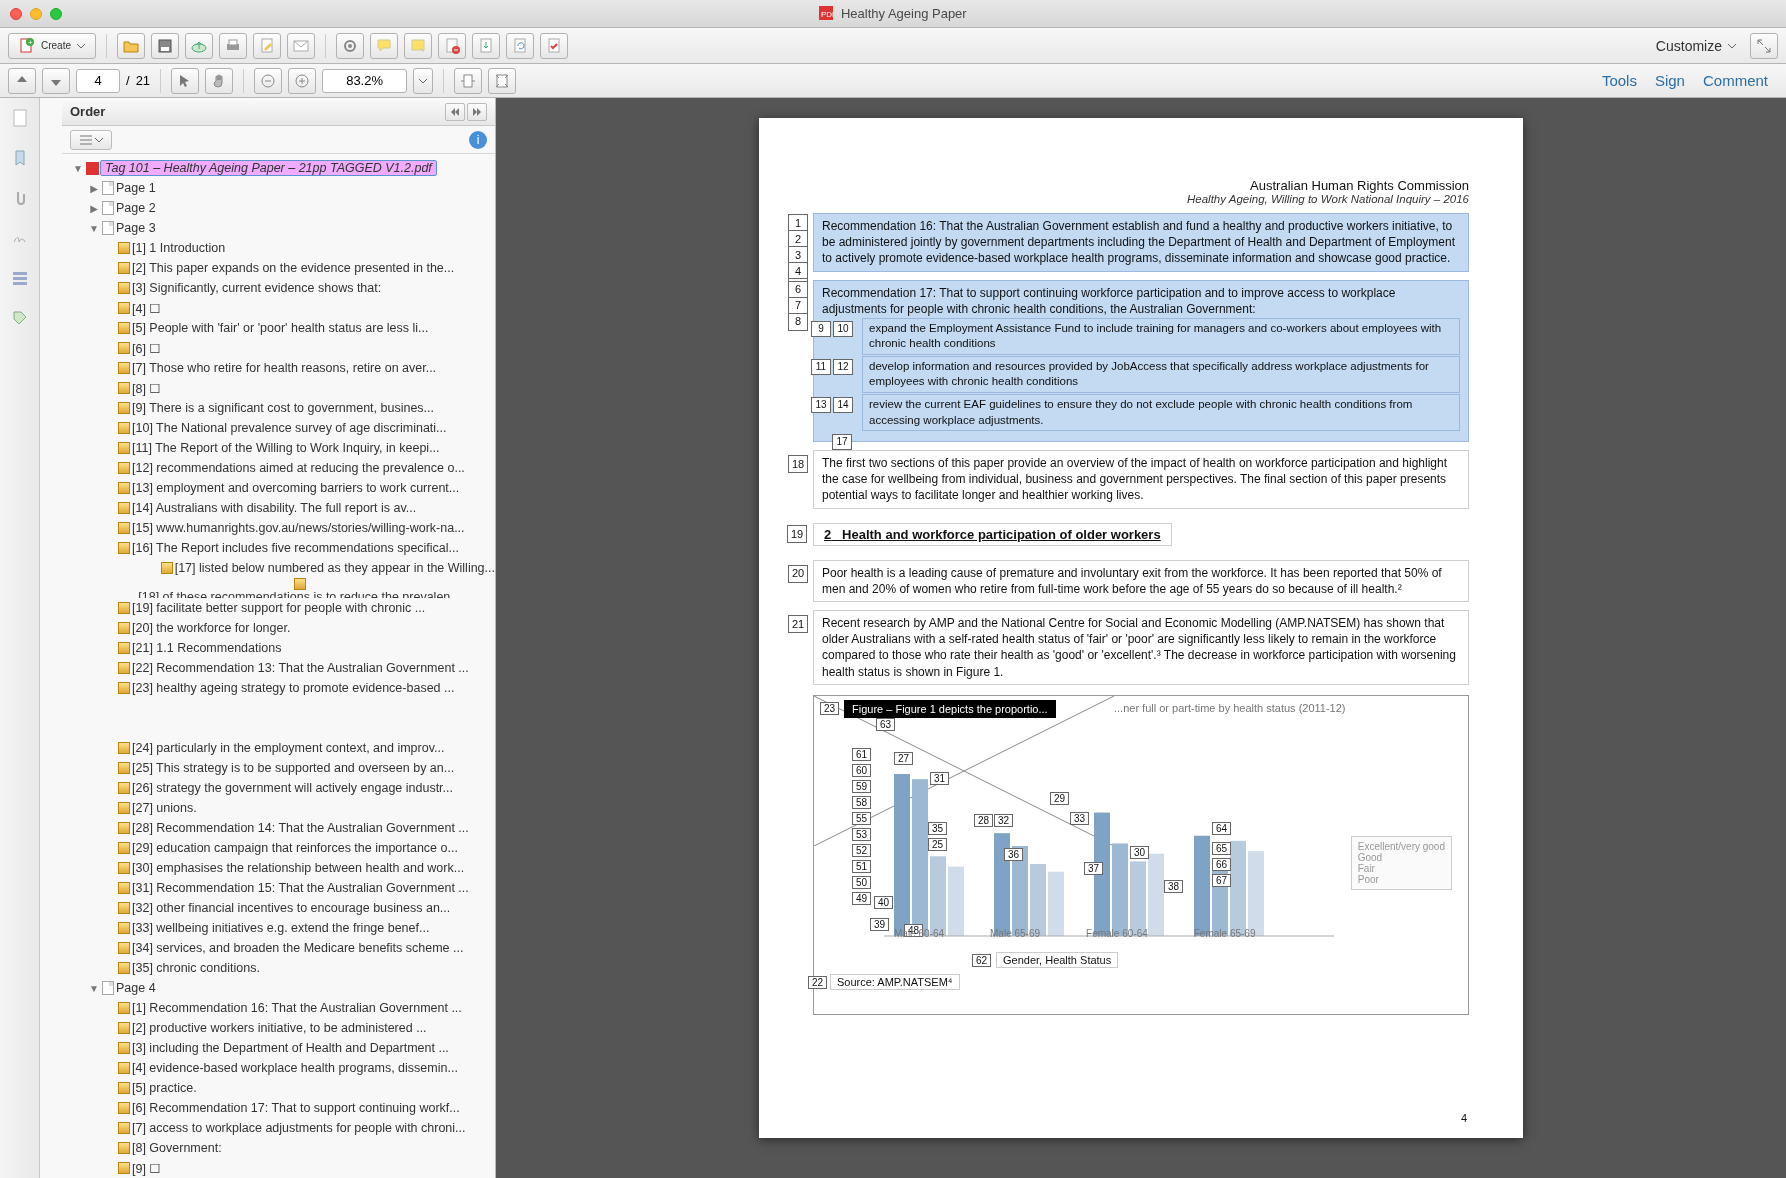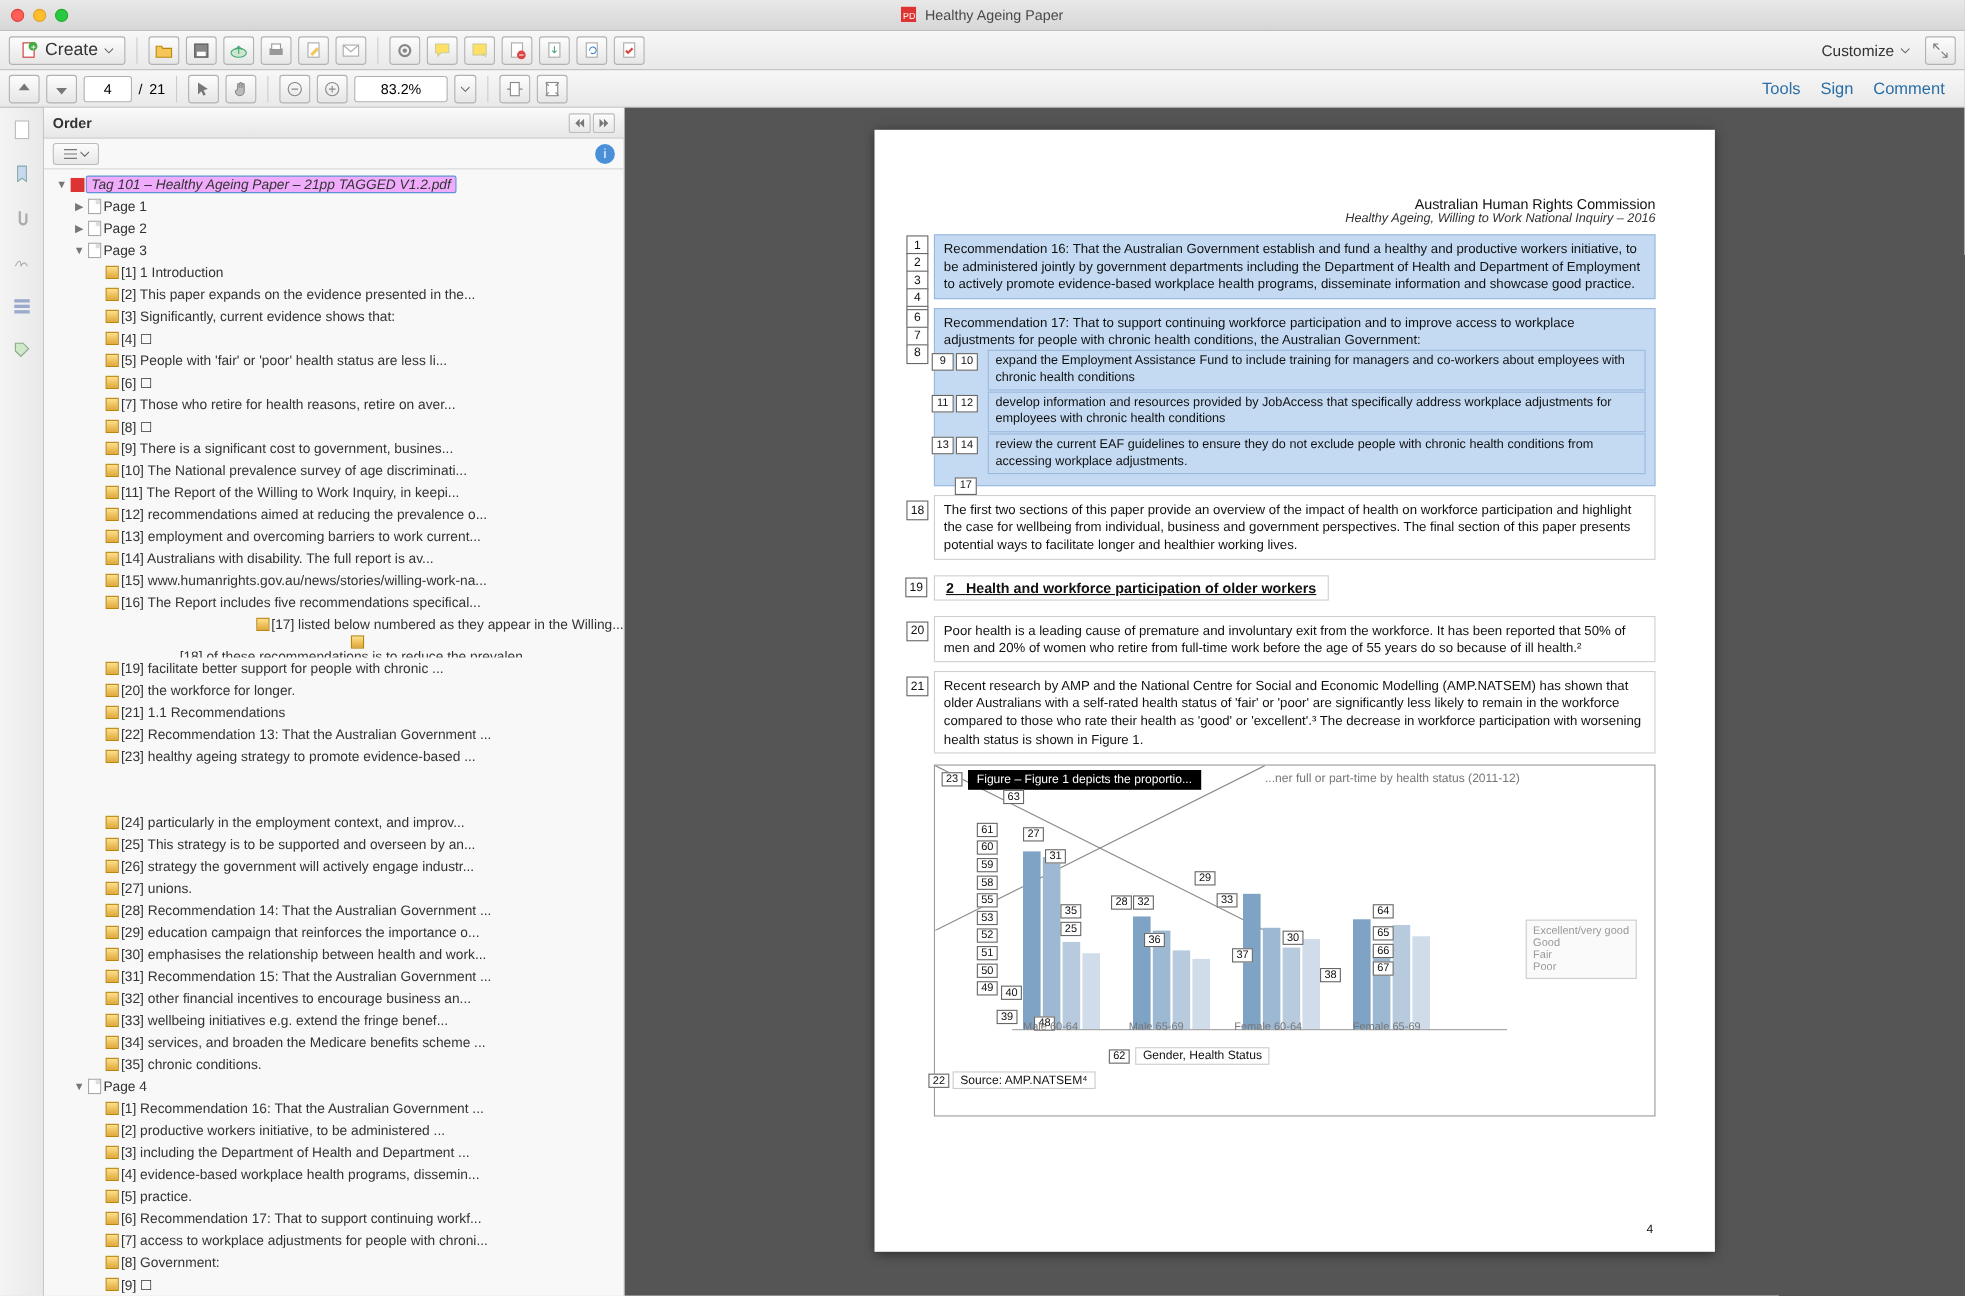--- a/index.html
+++ b/index.html
@@ -11,37 +11,37 @@
 .tl-close { background: #ff5f57; border: 1px solid #e14038; }
 .tl-min { background: #ffbd2e; border: 1px solid #e1a224; }
 .tl-max { background: #28c940; border: 1px solid #1dad2a; }
 .titlebar .title { position: absolute; left: 0; right: 0; text-align: center; font-size: 13px; color: #4a4a4a; pointer-events: none; }
 .titlebar .title svg { vertical-align: -2px; margin-right: 4px; }
 
 .maintoolbar { height: 36px; background: linear-gradient(#f7f7f7,#e9e9e9); border-bottom: 1px solid #b5b5b5; display: flex; align-items: center; padding: 0 8px; gap: 6px; }
 .btn { height: 26px; min-width: 28px; background: linear-gradient(#fdfdfd,#e6e6e6); border: 1px solid #b2b2b2; border-radius: 3px; display: inline-flex; align-items: center; justify-content: center; cursor: pointer; color: #555; }
 .btn svg { display: block; }
 .btn.create { padding: 0 10px; gap: 6px; }
-.btn.create span.lbl { font-size: 16px; color: #333; }
+.btn.create span.lbl { font-size: 10px; color: #333; }
 .sep { width: 1px; height: 24px; background: #ccc; margin: 0 4px; }
 .spacer { flex: 1; }
 .customize { font-size: 14px; color: #333; padding: 0 8px; display: flex; align-items: center; gap: 6px; cursor: pointer; }
 
 .navtoolbar { height: 34px; background: linear-gradient(#f7f7f7,#e9e9e9); border-bottom: 1px solid #b5b5b5; display: flex; align-items: center; padding: 0 8px; gap: 6px; }
 .pageinput { width: 44px; height: 24px; border: 1px solid #b2b2b2; border-radius: 3px; text-align: center; font-size: 13px; background: #fff; }
 .zoominput { width: 85px; height: 24px; border: 1px solid #b2b2b2; border-radius: 3px; text-align: center; font-size: 13px; background: #fff; }
 .navtoolbar .right { margin-left: auto; display: flex; gap: 18px; padding-right: 10px; }
 .navtoolbar .right a { font-size: 15px; color: #2a6ea6; cursor: pointer; }
 
 .workspace { display: flex; height: calc(1178px - 28px - 36px - 34px); }
 .sidebars { width: 40px; background: linear-gradient(to right,#f4f4f4,#e9e9e9); border-right: 1px solid #c7c7c7; display: flex; flex-direction: column; align-items: center; padding-top: 6px; gap: 12px; }
 .sidebars .sbtn { width: 28px; height: 28px; display: flex; align-items: center; justify-content: center; cursor: pointer; color: #9a9a9a; border-radius: 3px; }
 .sidebars .sbtn.active { color: #6e6e6e; }
 
-.orderpanel { width: 528px; background: #f8f8f8; border-right: 1px solid #b9b9b9; display: flex; flex-direction: column; }
+.orderpanel { width: 456px; background: #f8f8f8; border-right: 1px solid #b9b9b9; display: flex; flex-direction: column; padding-left: 22px; }
 .orderheader { height: 28px; background: linear-gradient(#fafafa,#e7e7e7); border-bottom: 1px solid #c8c8c8; display: flex; align-items: center; padding: 0 8px; font-weight: bold; color: #333; }
 .orderheader .ohbtns { margin-left: auto; display: flex; gap: 2px; }
 .orderheader .ohbtn { width: 20px; height: 18px; border: 1px solid #bcbcbc; background: linear-gradient(#fcfcfc,#e7e7e7); border-radius: 2px; display: flex; align-items: center; justify-content: center; cursor: pointer; }
 .ordertools { height: 28px; border-bottom: 1px solid #d6d6d6; display: flex; align-items: center; padding: 0 8px; }
 .ordertools .dd { width: 42px; height: 20px; border: 1px solid #bcbcbc; background: linear-gradient(#fcfcfc,#e7e7e7); border-radius: 3px; display: flex; align-items: center; justify-content: center; cursor: pointer; gap:3px;}
 .ordertools .info { margin-left: auto; width: 18px; height: 18px; border-radius: 50%; background: #4a90d9; color: #fff; font-size: 12px; display:flex;align-items:center;justify-content:center;cursor:pointer;}
 .tree { flex: 1; overflow-y: auto; padding: 4px 0 4px 4px; font-size: 12.5px; color: #333; }
 .tree-row { display: flex; align-items: center; height: 20px; white-space: nowrap; cursor: pointer; }
 .tree-row .tw { width: 12px; text-align: center; color: #777; font-size: 10px; }
 .tree-row .ic { width: 16px; display: flex; align-items:center; justify-content:center; }
@@ -774,21 +774,21 @@
         <span class="tag" style="left:38px;top:68px;">60</span>
         <span class="tag" style="left:38px;top:84px;">59</span>
         <span class="tag" style="left:38px;top:100px;">58</span>
         <span class="tag" style="left:38px;top:116px;">55</span>
         <span class="tag" style="left:38px;top:132px;">53</span>
         <span class="tag" style="left:38px;top:148px;">52</span>
         <span class="tag" style="left:38px;top:164px;">51</span>
         <span class="tag" style="left:38px;top:180px;">50</span>
         <span class="tag" style="left:38px;top:196px;">49</span>
         <span class="tag" style="left:80px;top:56px;">27</span>
-        <span class="tag" style="left:100px;top:76px;">31</span>
+        <span class="tag" style="left:116px;top:76px;">31</span>
         <span class="tag" style="left:114px;top:126px;">35</span>
         <span class="tag" style="left:114px;top:142px;">25</span>
         <span class="tag" style="left:60px;top:200px;">40</span>
         <span class="tag" style="left:56px;top:222px;">39</span>
         <span class="tag" style="left:90px;top:228px;">48</span>
         <span class="tag" style="left:160px;top:118px;">28</span>
         <span class="tag" style="left:180px;top:118px;">32</span>
         <span class="tag" style="left:190px;top:152px;">36</span>
         <span class="tag" style="left:236px;top:96px;">29</span>
         <span class="tag" style="left:256px;top:116px;">33</span>

